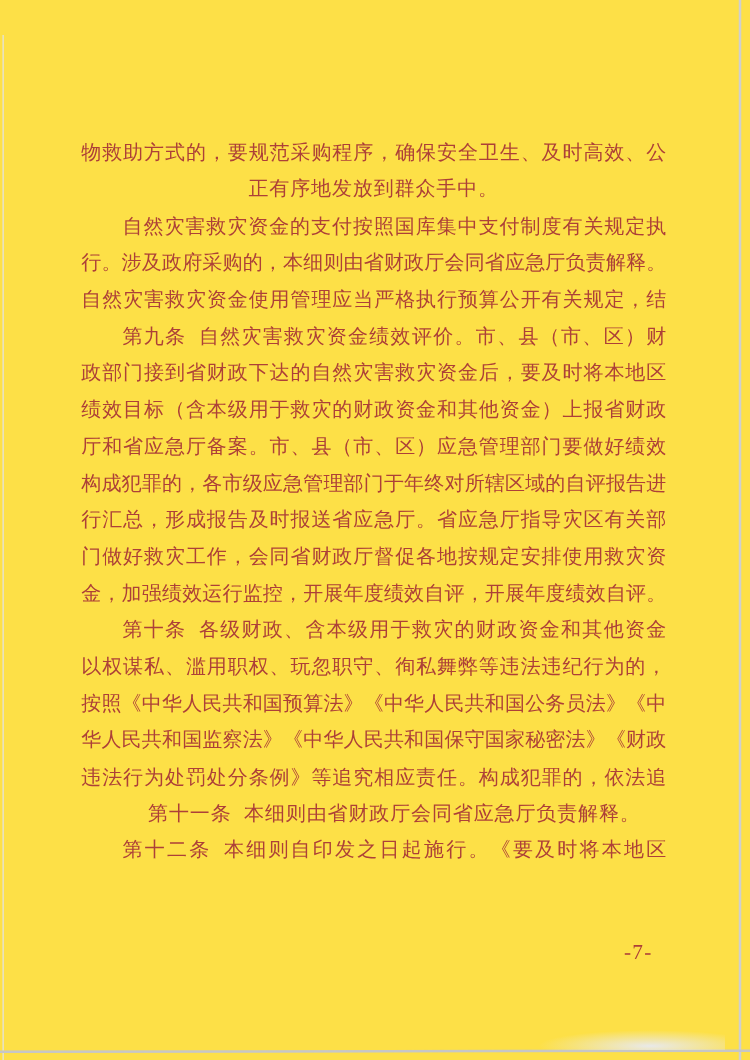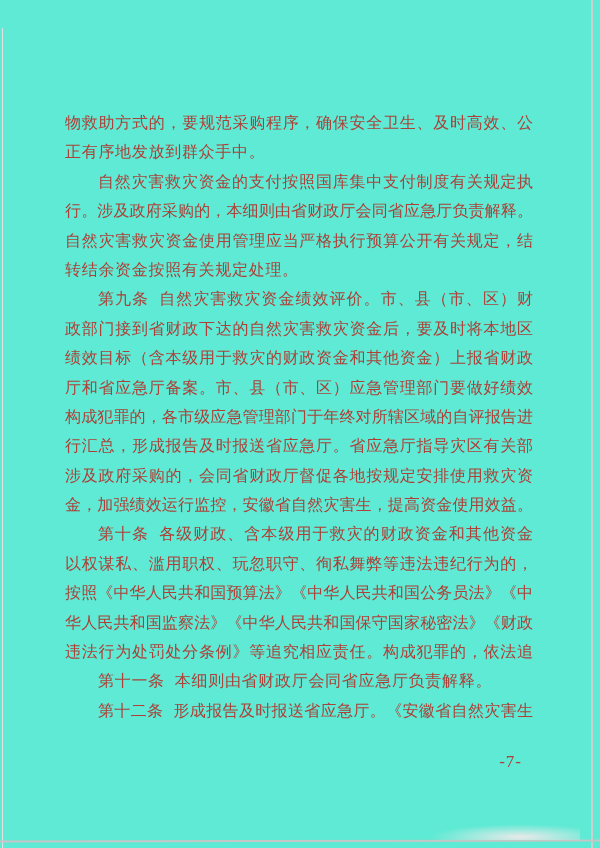--- a/index.html
+++ b/index.html
@@ -1,40 +1,40 @@
 <!DOCTYPE html>
 <html><head>
 <meta charset="utf-8">
 <style>
   html,body{margin:0;padding:0;background:#ffffff;}
   .page{
     position:relative;
     width:600px;height:848px;
-    background:#5eead4;
+    background:#fde047;
     overflow:hidden;
     font-family:"Liberation Serif","DejaVu Serif",serif;
   }
   
   .edge{position:absolute;pointer-events:none;}
   .edge-left{left:2px;top:28px;width:1px;height:820px;background:#e2e2e2;}
   .edge-right{left:591px;top:0;width:2px;height:848px;background:#cfcfcf;}
   .edge-bottom{left:0;top:840px;width:600px;height:2px;background:#c6c6c6;transform:rotate(-0.08deg);}
   .smudge{left:430px;top:824px;width:150px;height:16px;
     background:radial-gradient(ellipse at 60% 80%, #e9e9e9 0%, rgba(255,255,255,0) 70%);}
   
   .textblock{
     position:absolute;
     left:65px;top:108px;width:468px;
     color:#ad4038;
     font-size:16px;
     line-height:29.4px;
   }
   .line{height:29.4px;overflow:visible;}
   .just{text-align:justify;text-align-last:justify;}
-  .left{text-align:left;letter-spacing:0.7px;}
+  .left{text-align:center;letter-spacing:0.7px;}
   .indent{padding-left:33px;}
   .line b{font-weight:400;}
   .line b:empty{display:none;}
   .line b:not(:empty){margin-right:10px;}
   .pagenum{
     position:absolute;
     top:752px;right:78px;
     color:#ad4038;
     font-size:17px;
     letter-spacing:1px;
@@ -49,33 +49,32 @@
   <div class="edge edge-right"></div>
   <div class="edge edge-bottom"></div>
   <div class="edge smudge"></div>
 
   <div class="textblock">
     <div class="line just"><span>物救助方式的，要规范采购程序，确保安全卫生、及时高效、公</span></div>
     <div class="line left"><span>正有序地发放到群众手中。</span></div>
     <div class="line just indent"><span>自然灾害救灾资金的支付按照国库集中支付制度有关规定执</span></div>
     <div class="line just"><span>行。涉及政府采购的，本细则由省财政厅会同省应急厅负责解释。</span></div>
     <div class="line just"><span>自然灾害救灾资金使用管理应当严格执行预算公开有关规定，结</span></div>
-    <div class="line left"><span>转结余资金按照有关规定处理。</span></div>
     <div class="line just indent"><b>第九条</b><span>自然灾害救灾资金绩效评价。市、县（市、区）财</span></div>
     <div class="line just"><span>政部门接到省财政下达的自然灾害救灾资金后，要及时将本地区</span></div>
     <div class="line just"><span>绩效目标（含本级用于救灾的财政资金和其他资金）上报省财政</span></div>
     <div class="line just"><span>厅和省应急厅备案。市、县（市、区）应急管理部门要做好绩效</span></div>
     <div class="line just"><span>构成犯罪的，各市级应急管理部门于年终对所辖区域的自评报告进</span></div>
     <div class="line just"><span>行汇总，形成报告及时报送省应急厅。省应急厅指导灾区有关部</span></div>
-    <div class="line just"><span>涉及政府采购的，会同省财政厅督促各地按规定安排使用救灾资</span></div>
-    <div class="line just"><span>金，加强绩效运行监控，安徽省自然灾害生，提高资金使用效益。</span></div>
+    <div class="line just"><span>门做好救灾工作，会同省财政厅督促各地按规定安排使用救灾资</span></div>
+    <div class="line just"><span>金，加强绩效运行监控，开展年度绩效自评，开展年度绩效自评。</span></div>
     <div class="line just indent"><b>第十条</b><span>各级财政、含本级用于救灾的财政资金和其他资金</span></div>
     <div class="line just"><span>以权谋私、滥用职权、玩忽职守、徇私舞弊等违法违纪行为的，</span></div>
     <div class="line just"><span>按照《中华人民共和国预算法》《中华人民共和国公务员法》《中</span></div>
     <div class="line just"><span>华人民共和国监察法》《中华人民共和国保守国家秘密法》《财政</span></div>
     <div class="line just"><span>违法行为处罚处分条例》等追究相应责任。构成犯罪的，依法追</span></div>
     <div class="line left indent"><b>第十一条</b><span>本细则由省财政厅会同省应急厅负责解释。</span></div>
-    <div class="line just indent"><b>第十二条</b><span>形成报告及时报送省应急厅。《安徽省自然灾害生</span></div>
+    <div class="line just indent"><b>第十二条</b><span>本细则自印发之日起施行。《要及时将本地区</span></div>
   </div>
 
   <div class="pagenum">-7-</div>
 
 </div>
 
 </body></html>

